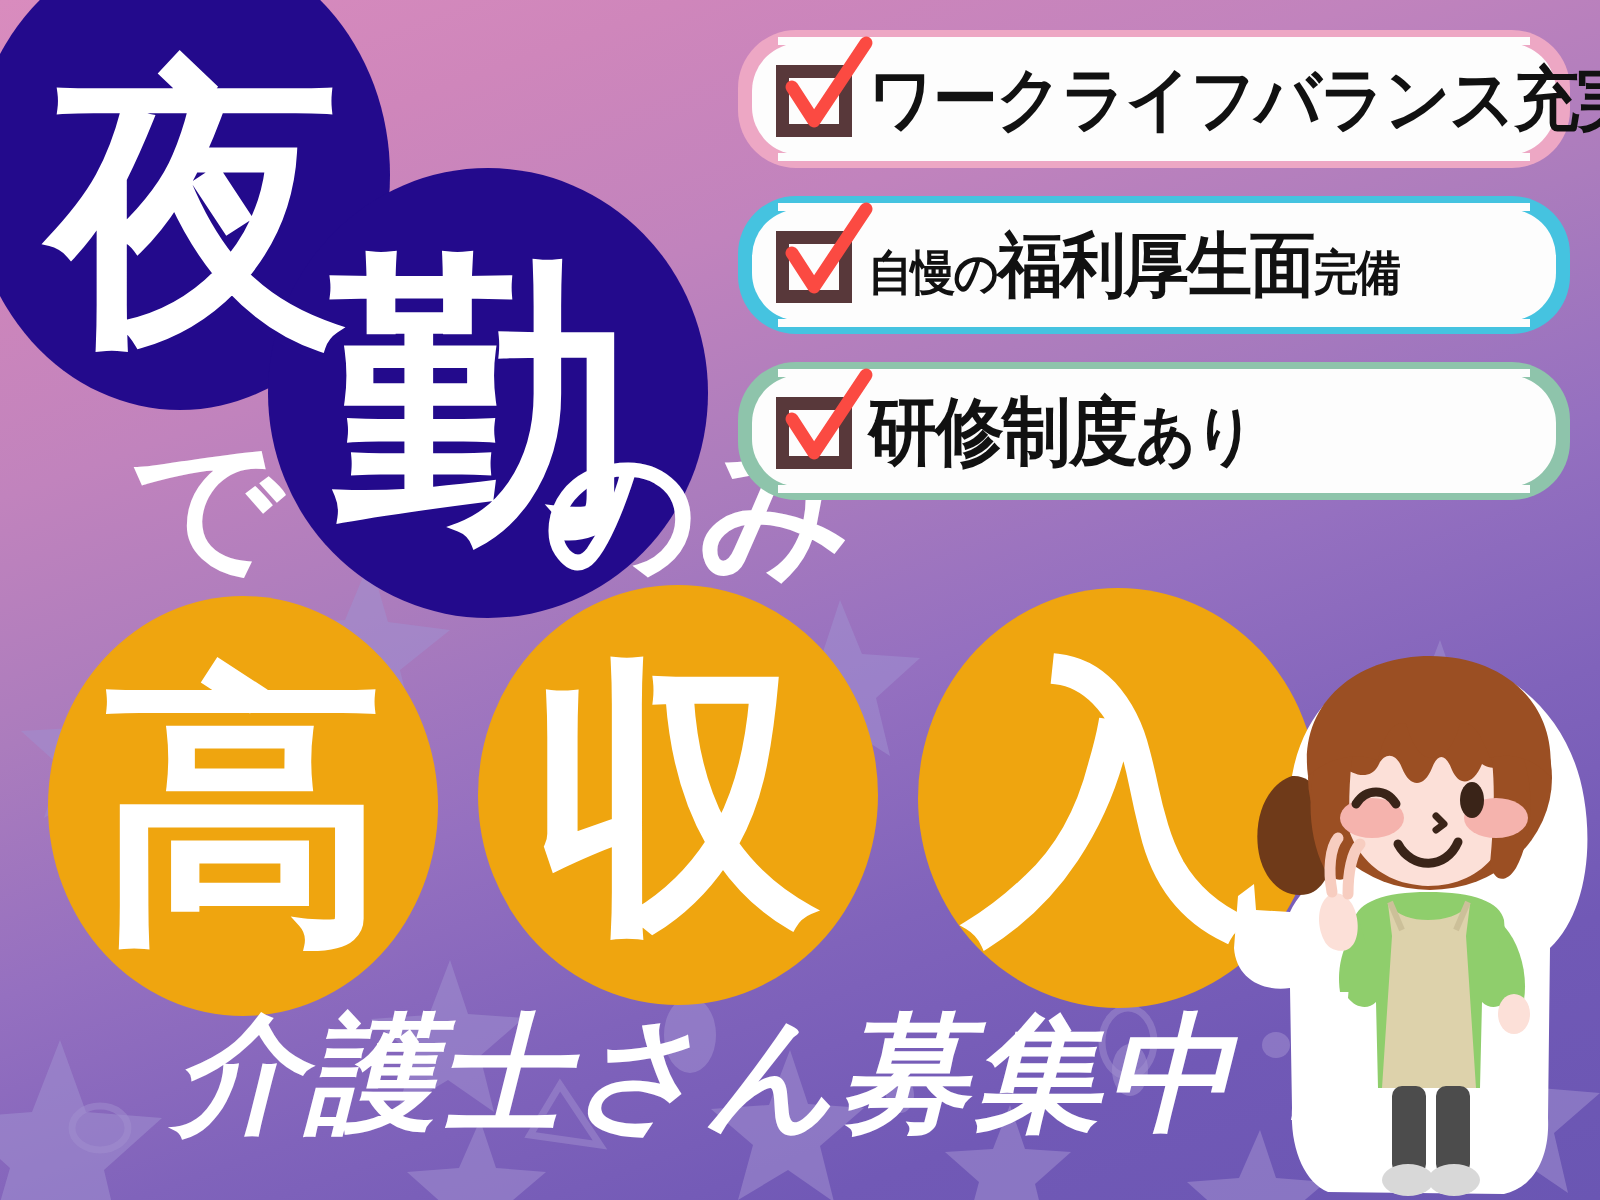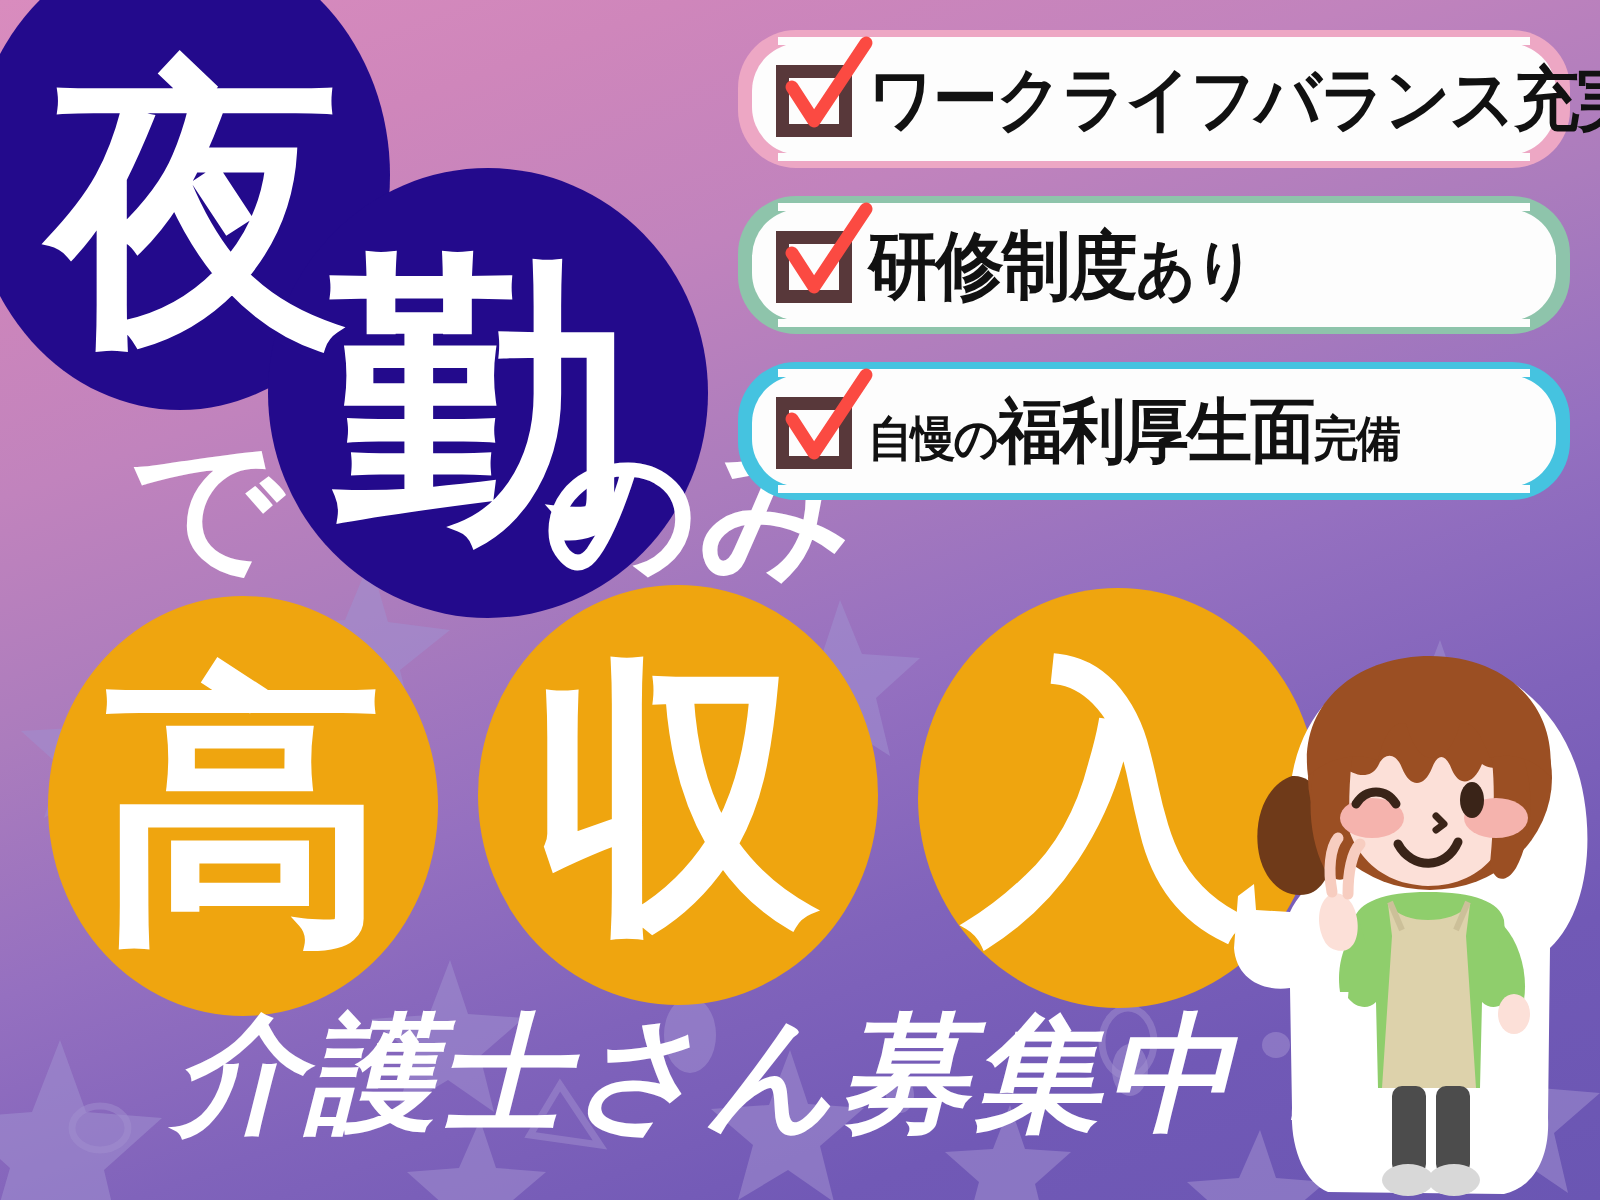--- a/index.html
+++ b/index.html
@@ -252,55 +252,55 @@
           <div class="box"></div>
           <svg class="tick" viewBox="0 0 110 110">
             <path d="M22 52 L44 86 L96 8" fill="none" stroke="#fb4a42" stroke-width="13" stroke-linecap="round" stroke-linejoin="round"></path>
           </svg>
         </div>
         <div class="check-label lbl-1">ワークライフバランス充実！</div>
       </div>
     </div>
 
     <div class="check-row">
+      <div class="rough-outer cyan"></div>
+      <div class="rough-inner"></div>
+      <div class="rough-edge-top"></div>
+      <div class="rough-edge-bot"></div>
+      <div class="check-inner">
+        <div class="checkbox">
+          <div class="box"></div>
+          <svg class="tick" viewBox="0 0 110 110">
+            <path d="M22 52 L44 86 L96 8" fill="none" stroke="#fb4a42" stroke-width="13" stroke-linecap="round" stroke-linejoin="round"></path>
+          </svg>
+        </div>
+        <div class="check-label lbl-3">
+          <span class="small">自慢の</span><span class="big">福利厚生面</span><span class="small">完備</span>
+        </div>
+      </div>
+    </div>
+
+    <div class="check-row">
       <div class="rough-outer green"></div>
       <div class="rough-inner"></div>
       <div class="rough-edge-top"></div>
       <div class="rough-edge-bot"></div>
       <div class="check-inner">
         <div class="checkbox">
           <div class="box"></div>
           <svg class="tick" viewBox="0 0 110 110">
             <path d="M22 52 L44 86 L96 8" fill="none" stroke="#fb4a42" stroke-width="13" stroke-linecap="round" stroke-linejoin="round"></path>
           </svg>
         </div>
         <div class="check-label lbl-2">
           <span>研修制度</span><span class="soft">あり</span>
         </div>
       </div>
     </div>
 
-    <div class="check-row">
-      <div class="rough-outer cyan"></div>
-      <div class="rough-inner"></div>
-      <div class="rough-edge-top"></div>
-      <div class="rough-edge-bot"></div>
-      <div class="check-inner">
-        <div class="checkbox">
-          <div class="box"></div>
-          <svg class="tick" viewBox="0 0 110 110">
-            <path d="M22 52 L44 86 L96 8" fill="none" stroke="#fb4a42" stroke-width="13" stroke-linecap="round" stroke-linejoin="round"></path>
-          </svg>
-        </div>
-        <div class="check-label lbl-3">
-          <span class="small">自慢の</span><span class="big">福利厚生面</span><span class="small">完備</span>
-        </div>
-      </div>
-    </div>
-
   </div>
 
   <svg class="character" viewBox="0 0 372 556">
 
     <path d="M150 16 C110 30 74 66 62 118 C50 170 66 206 92 222
              C78 236 64 250 58 264 L24 262 L22 236 L6 248 L2 300
              C4 330 30 344 58 340 L60 460 C58 500 72 534 96 544
              L272 546 C300 540 318 512 316 470 L318 300
              C350 270 362 210 352 150 C340 74 284 18 214 10 Z" fill="#ffffff"></path>
 

